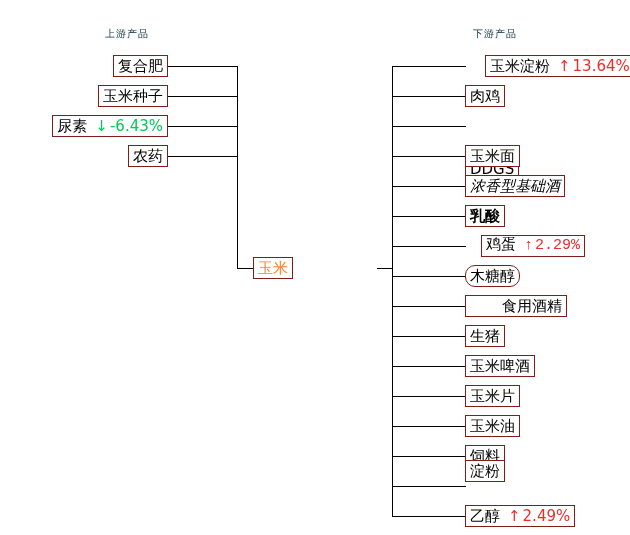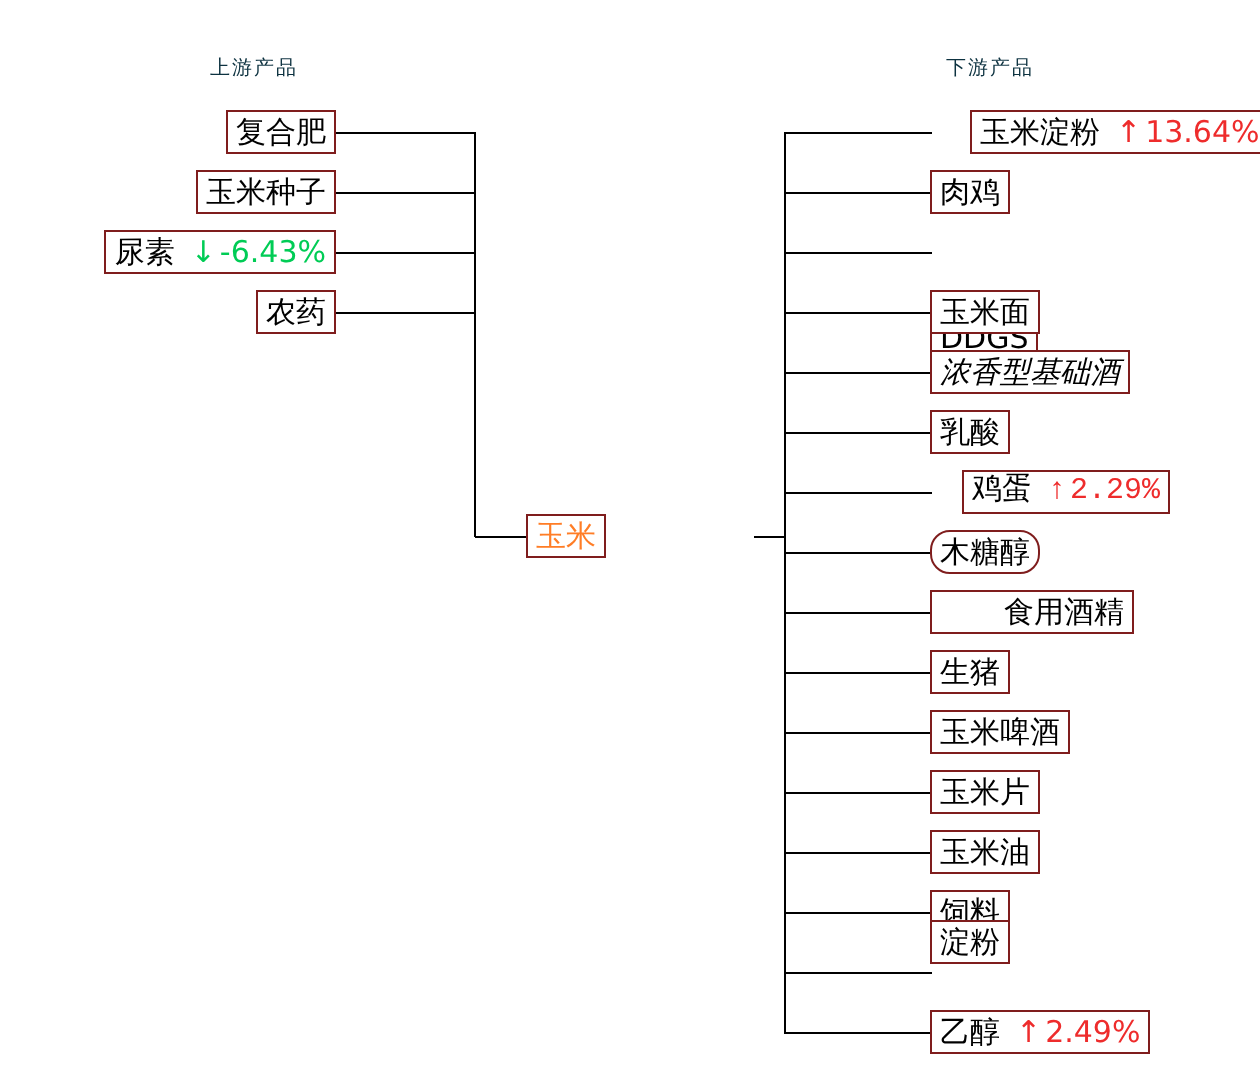--- a/index.html
+++ b/index.html
@@ -95,21 +95,21 @@
       </div>
       <div class="node" style="top: 115px; left: 465px; margin-top: 43px;">
         <span class="label">DDGS</span>
       </div>
       <div class="node" style="top: 145px; left: 465px;">
         <span class="label">玉米面</span>
       </div>
       <div class="node" style="top: 175px; left: 465px; font-style: italic;">
         <span class="label">浓香型基础酒</span>
       </div>
-      <div class="node" style="top: 205px; left: 465px;">
+      <div class="node" style="top: 205px; left: 465px; font-weight: bold;">
         <span class="label">乳酸</span>
       </div>
       <div class="node" style="top: 235px; left: 481px; font-family: Liberation Mono, monospace;">
         <span class="label">鸡蛋</span>
         <span class="change up"><span class="arrow">↑</span><span>2.29%</span></span>
       </div>
       <div class="node" style="top: 265px; left: 465px; border-radius: 10px;">
         <span class="label">木糖醇</span>
       </div>
       <div class="node" style="top: 295px; left: 465px; padding-left: 36px;">
@@ -130,17 +130,17 @@
       <div class="node" style="top: 445px; left: 465px;">
         <span class="label">饲料</span>
       </div>
       <div class="node" style="top: 460px; left: 465px;">
         <span class="label">淀粉</span>
       </div>
       <div class="node" style="top: 505px; left: 465px;">
         <span class="label">乙醇</span>
         <span class="change up"><span class="arrow">↑</span><span>2.49%</span></span>
       </div>
-      <div class="node root" style="top: 257px; left: 263px; gap: 28px;">
+      <div class="node root" style="top: 257px; left: 253px; gap: 28px;">
         <span class="label">玉米</span>
       </div>
     </div>
 </div>
 
 </body></html>

